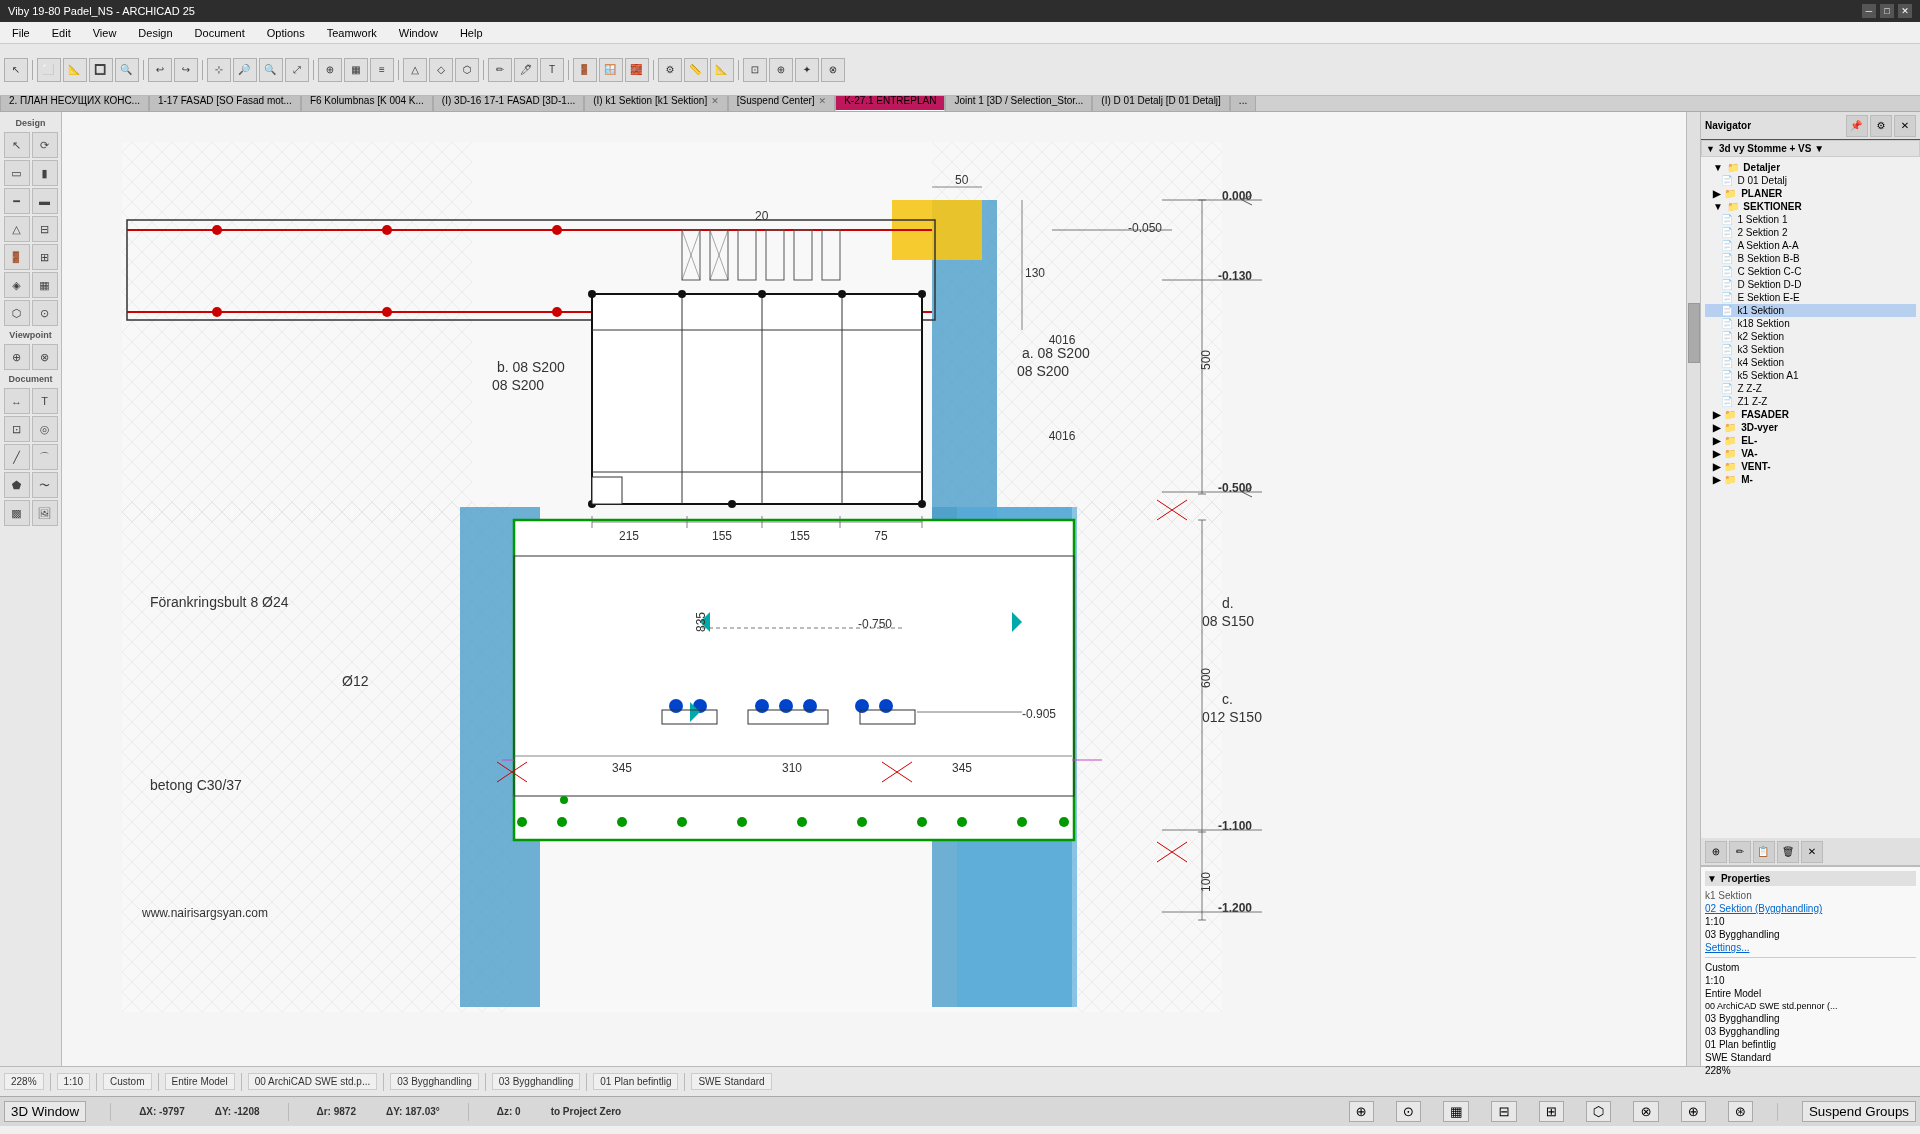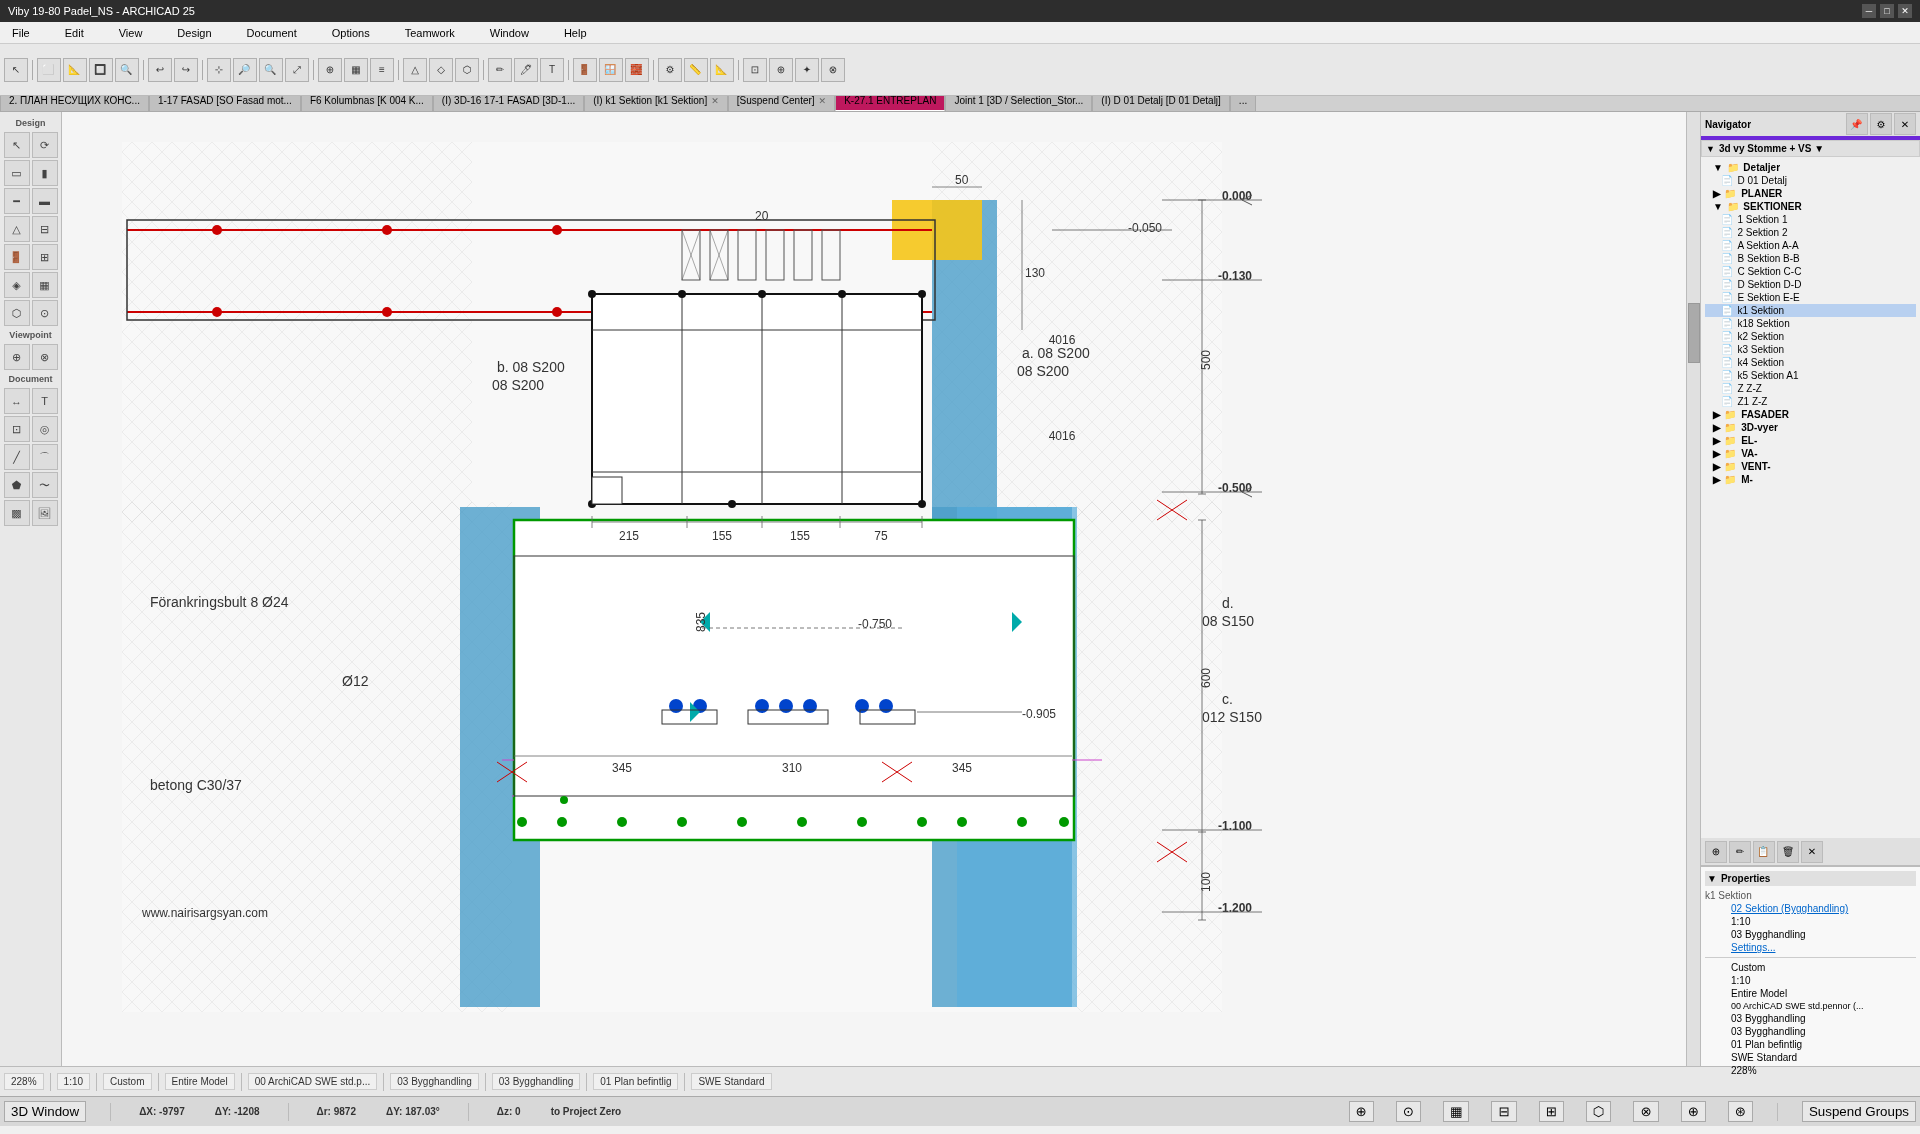--- a/index.html
+++ b/index.html
@@ -28,21 +28,21 @@
     }
 
     
     #menu-bar {
       height: 22px;
       background: #f0f0f0;
       border-bottom: 1px solid #ccc;
       display: flex;
       align-items: center;
       padding: 0 4px;
-      gap: 19px;
+      gap: 6px;
     }
     .menu-item {
       padding: 2px 8px;
       cursor: pointer;
       font-size: 11px;
       color: #000;
     }
 
     
     #toolbar-area {
@@ -222,28 +222,28 @@
       align-items: center;
       gap: 4px;
     }
     .prop-row {
       display: flex;
       align-items: center;
       margin-bottom: 2px;
       font-size: 10px;
     }
     .prop-label { width: 80px; color: #555; flex-shrink: 0; }
-    .prop-value { flex: 1; color: #000; margin-left: 26px; }
+    .prop-value { flex: 1; color: #000; }
     .prop-link { color: #0066cc; cursor: pointer; text-decoration: underline; }
 
     
     #nav-icons {
       height: 28px;
       background: #e0e0e0;
-      border-bottom: 4px solid #6d28d9;
+      border-bottom: 1px solid #6d28d9;
       display: flex;
       align-items: center;
       padding: 0 4px;
       gap: 2px;
     }
 
     
     #status-bar {
       height: 30px;
       background: #e8e8e8;

